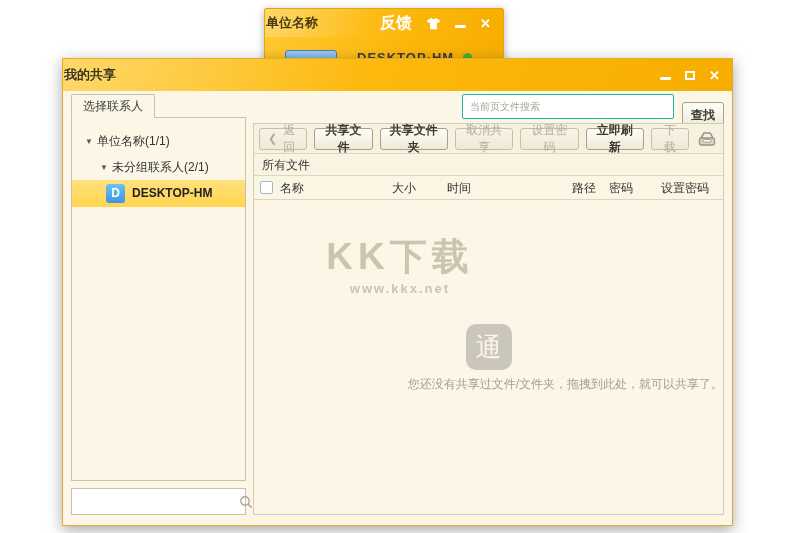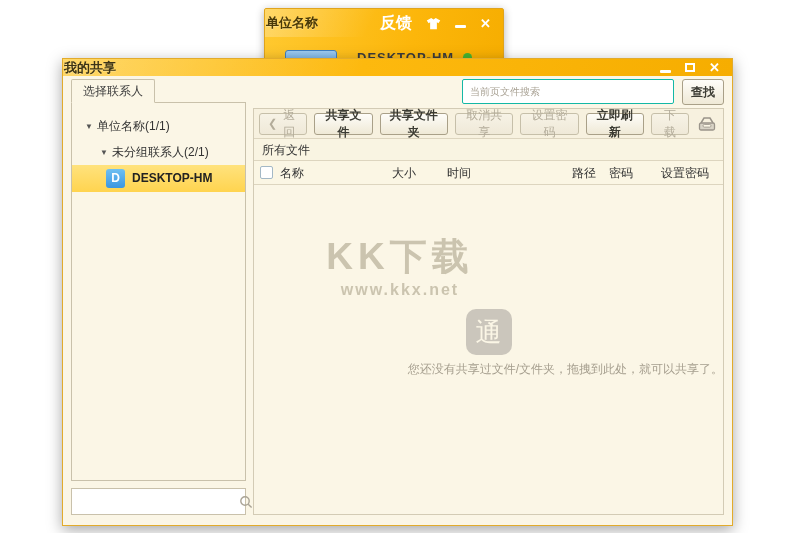--- a/index.html
+++ b/index.html
@@ -1,21 +1,21 @@
 <!DOCTYPE html>
 <html><head>
 <meta charset="utf-8">
 <style>
   * { margin:0; padding:0; box-sizing:border-box; }
   html,body { width:800px; height:533px; background:#ffffff; overflow:hidden;
               font-family:"Liberation Sans", sans-serif; }
   .stage { position:relative; width:800px; height:533px; background:#fff; }
 
   
-  .titlebar { position:relative; height:17px;
+  .titlebar { position:relative; height:32px;
     background:linear-gradient(100deg,#ffc930 0%,#fdb90e 45%,#f6ad00 100%);
     display:flex; align-items:center; overflow:hidden; }
   .titlebar::after { content:""; position:absolute; inset:0;
     background:linear-gradient(115deg, rgba(255,255,255,.28) 0%, rgba(255,255,255,0) 45%);
     pointer-events:none; }
   .tb-title { position:relative; z-index:2; color:#3d3415; font-size:13px; font-weight:bold;
     padding-left:1px; text-shadow:0 1px 0 rgba(255,255,255,.25); }
   .bgw .tb-title { color:#4a3a08; }
   .tb-controls { position:relative; z-index:2; margin-left:auto; display:flex;
     align-items:center; gap:14px; padding-right:12px; }
@@ -80,21 +80,21 @@
   .search-input::placeholder { color:#a9a294; }
   .find-btn { position:absolute; right:0; top:0; width:42px; height:26px; }
 
   .btn { height:22px; padding:0 8px; font-size:12px; border-radius:3px;
     border:1px solid #a9a088; background:linear-gradient(#fefdf9,#efe9d6);
     color:#3b3b33; font-weight:bold; cursor:default;
     font-family:"Liberation Sans",sans-serif; display:inline-flex;
     align-items:center; gap:3px; }
   .btn.disabled { color:#b3ac9a; font-weight:normal; border-color:#c6bfa9;
     background:linear-gradient(#f7f3e6,#efe9d8); }
-  .find-btn { height:26px; font-weight:bold; }
+  .find-btn { height:26px; font-weight:bold;margin-top:8px; }
   .chev { font-size:11px; color:#b3ac9a; line-height:1; }
 
   .list-container { position:absolute; top:29px; left:0; right:0; bottom:0;
     border:1px solid #d3cbb5; display:flex; flex-direction:column; background:#fbf6e6; }
   .toolbar { height:30px; background:#f7f1df; border-bottom:1px solid #ddd5bf;
     display:flex; align-items:center; gap:7px; padding:0 5px; }
   .printer-btn { margin-left:auto; border:none; background:transparent; display:flex; }
   .section-row { height:22px; line-height:22px; padding:0 8px; font-size:12px;
     color:#333; background:#f9f4e2; border-bottom:1px solid #ddd5bf; }
   .header-row { position:relative; height:24px; background:#fbf6e4;
@@ -109,21 +109,21 @@
   .empty-icon { position:absolute; left:50%; top:124px; transform:translateX(-50%);
     width:46px; height:46px; border-radius:10px; background:#cbc6bc;
     color:#fbf6e6; font-size:26px; line-height:46px; text-align:center; }
   .empty-msg { position:absolute; left:0; right:0; top:176px; text-align:right;
     font-size:12px; color:#a59e8e; }
 
   
   .watermark { position:absolute; left:400px; top:238px; transform:translateX(-50%);
     z-index:30; text-align:center; pointer-events:none; color:#cbc4af; }
   .wm-logo { font-size:37px; font-weight:bold; letter-spacing:5px; line-height:1; }
-  .wm-url { margin-top:6px; font-size:16px; font-weight:bold; letter-spacing:2px; }
+  .wm-url { margin-top:6px; font-size:13px; font-weight:bold; letter-spacing:2px; }
 
   svg { display:block; }
 </style>
 </head>
 <body>
 
 <div class="stage">
 
   <div class="bgw">
     <div class="titlebar">

